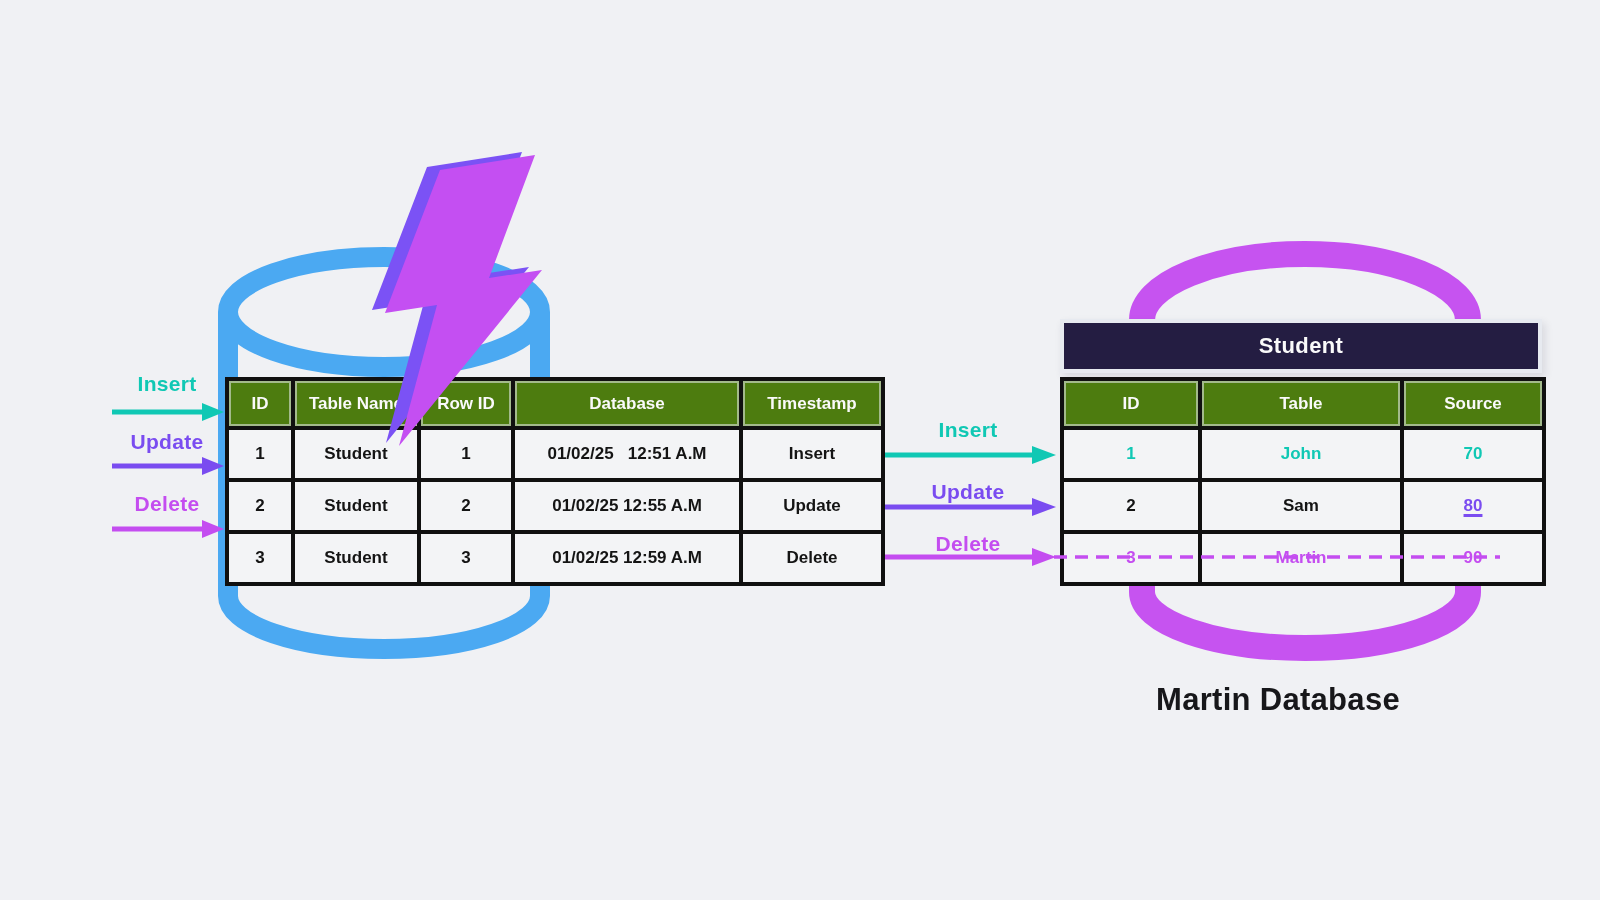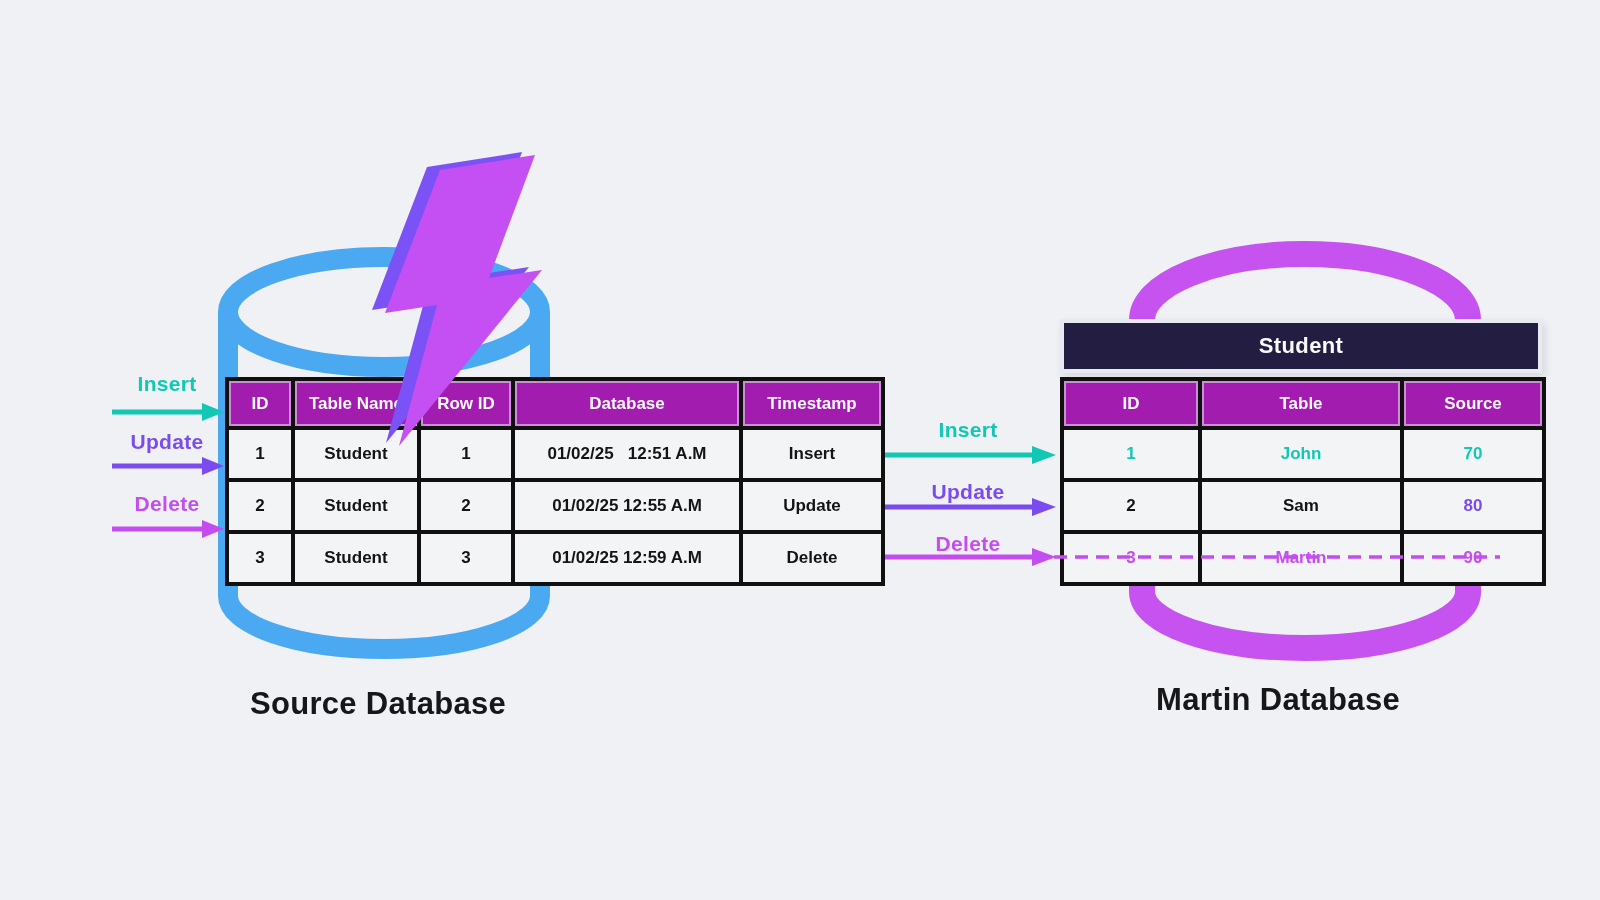--- a/index.html
+++ b/index.html
@@ -12,34 +12,34 @@
   .flow-label{position:absolute;z-index:3;width:140px;text-align:center;
     font-size:21px;font-weight:bold;letter-spacing:.3px;}
   .c-teal{color:#10c8b4;}
   .c-violet{color:#7a4cf0;}
   .c-magenta{color:#c44df0;}
 
   table{border-collapse:collapse;table-layout:fixed;position:absolute;z-index:4;}
   td,th{border:4px solid #101010;text-align:center;vertical-align:middle;
     font-weight:bold;font-size:17px;color:#141414;background:#f3f4f6;
     padding:0;white-space:pre;overflow:hidden;}
-  th{background:#a21caf;color:#fafafa;box-shadow:inset 0 0 0 2px rgba(235,237,243,.55);}
+  th{background:#4d7c0f;color:#fafafa;box-shadow:inset 0 0 0 2px rgba(235,237,243,.55);}
   .src-table{left:225px;top:377px;width:656px;height:206px;}
   .tgt-table{left:1060px;top:377px;width:482px;height:206px;}
   .row-h{height:52px;}
   .head-h{height:49px;}
 
   .tgt-title{position:absolute;z-index:4;left:1060px;top:319px;width:474px;height:46px;
     background:#241d42;border:4px solid #e7eaf0;box-shadow:3px 4px 8px rgba(40,40,70,.12);
     color:#fafafa;font-weight:bold;font-size:22px;text-align:center;line-height:46px;
     letter-spacing:.4px;}
 
   .tgt-row-insert td{color:#10c8b4;}
   .tgt-row-delete td{color:#c44df0;}
-  .marks-updated{color:#7a4cf0;text-decoration-thickness:3px;text-underline-offset:3px;}
+  .marks-updated{color:#7a4cf0;text-decoration:underline;text-decoration-thickness:3px;text-underline-offset:3px;}
 
   .db-caption{position:absolute;z-index:3;width:420px;text-align:center;
     font-size:31px;font-weight:bold;color:#17171a;letter-spacing:.3px;}
   .src-caption{left:168px;top:686px;}
   .tgt-caption{left:1068px;top:682px;}
 </style>
 </head>
 <body>
 
 <div class="canvas">
@@ -156,21 +156,20 @@
       <td class="marks-updated">80</td>
     </tr>
     <tr class="row-h tgt-row-delete">
       <td>3</td>
       <td>Martin</td>
       <td>90</td>
     </tr>
   </tbody>
     </table>
 
-  <div class="db-caption src-caption">Source Database</div>
   <div class="db-caption tgt-caption">Martin Database</div>
 
   <svg class="layer-over" width="1600" height="900" viewBox="0 0 1600 900">
     <g>
       <polygon points="440,170 535,155 489,278 542,270 399,446 437,305 385,313" transform="translate(-13,-3)" stroke="none" fill="#7b52f5"></polygon>
       <polygon points="440,170 535,155 489,278 542,270 399,446 437,305 385,313" stroke="none" fill="#c44ff2"></polygon>
     </g>
     <line x1="1054" y1="557" x2="1500" y2="557" stroke-width="3.5" stroke-dasharray="13 8" stroke="#c44df0"></line>
   </svg>
 

